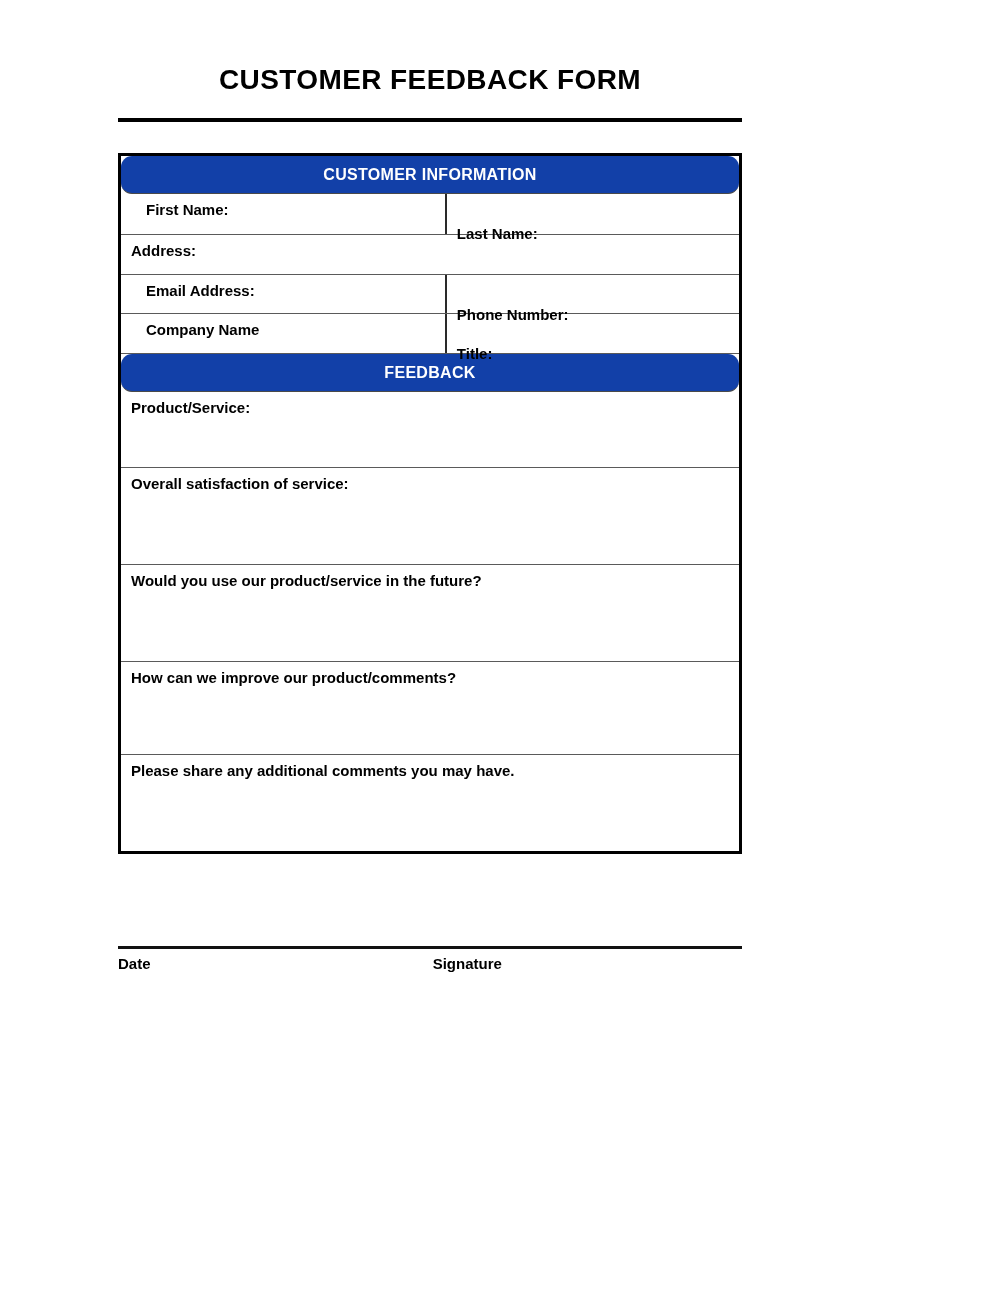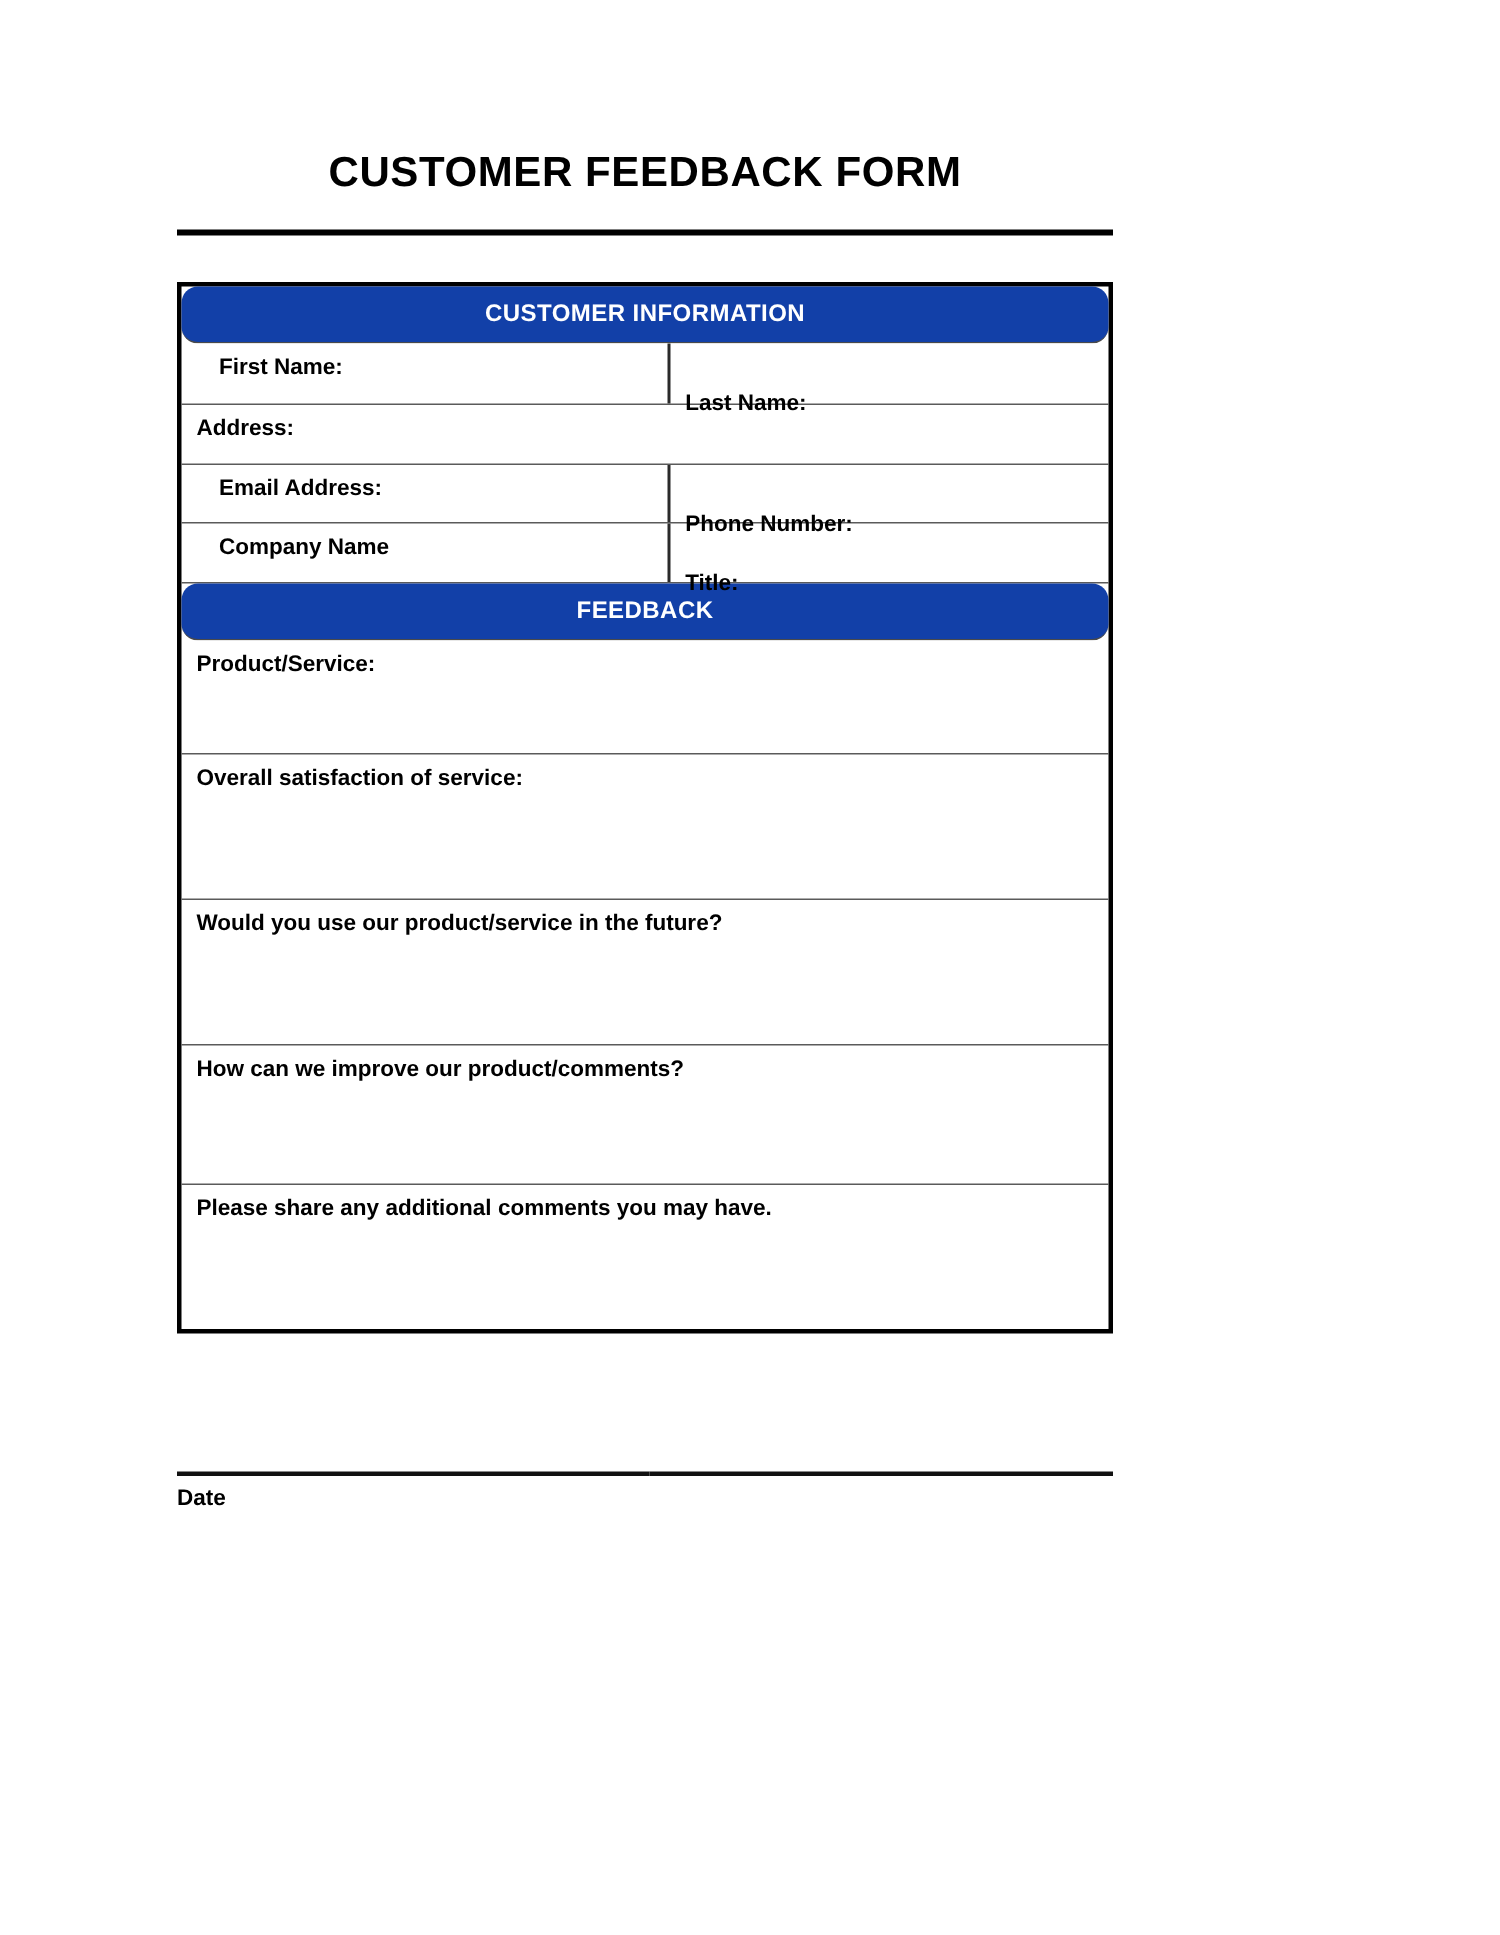--- a/index.html
+++ b/index.html
@@ -6,21 +6,21 @@
   html, body { background: #ffffff; }
   body {
     width: 1000px; height: 1290px;
     font-family: "Liberation Sans", sans-serif;
     color: #000;
   }
   .page {
     position: relative;
     width: 860px; height: 1290px;
     background: #ffffff;
-    padding: 99px 118px 0 118px;
+    padding: 64px 118px 0 118px;
     overflow: hidden;
   }
   .doc-title {
     text-align: center;
     font-size: 28px;
     font-weight: bold;
     letter-spacing: 0.4px;
     color: #000;
   }
   .title-rule {
@@ -189,16 +189,17 @@
 
   </div>
 
   <div class="sign-area">
     <div class="sign-block-date">
       <div class="sign-line"></div>
       <div class="sign-label">Date</div>
     </div>
     <div class="sign-block-sig">
       <div class="sign-line"></div>
+      <div class="sign-label">Signature</div>
     </div>
   </div>
 
 </div>
 
 </body></html>

